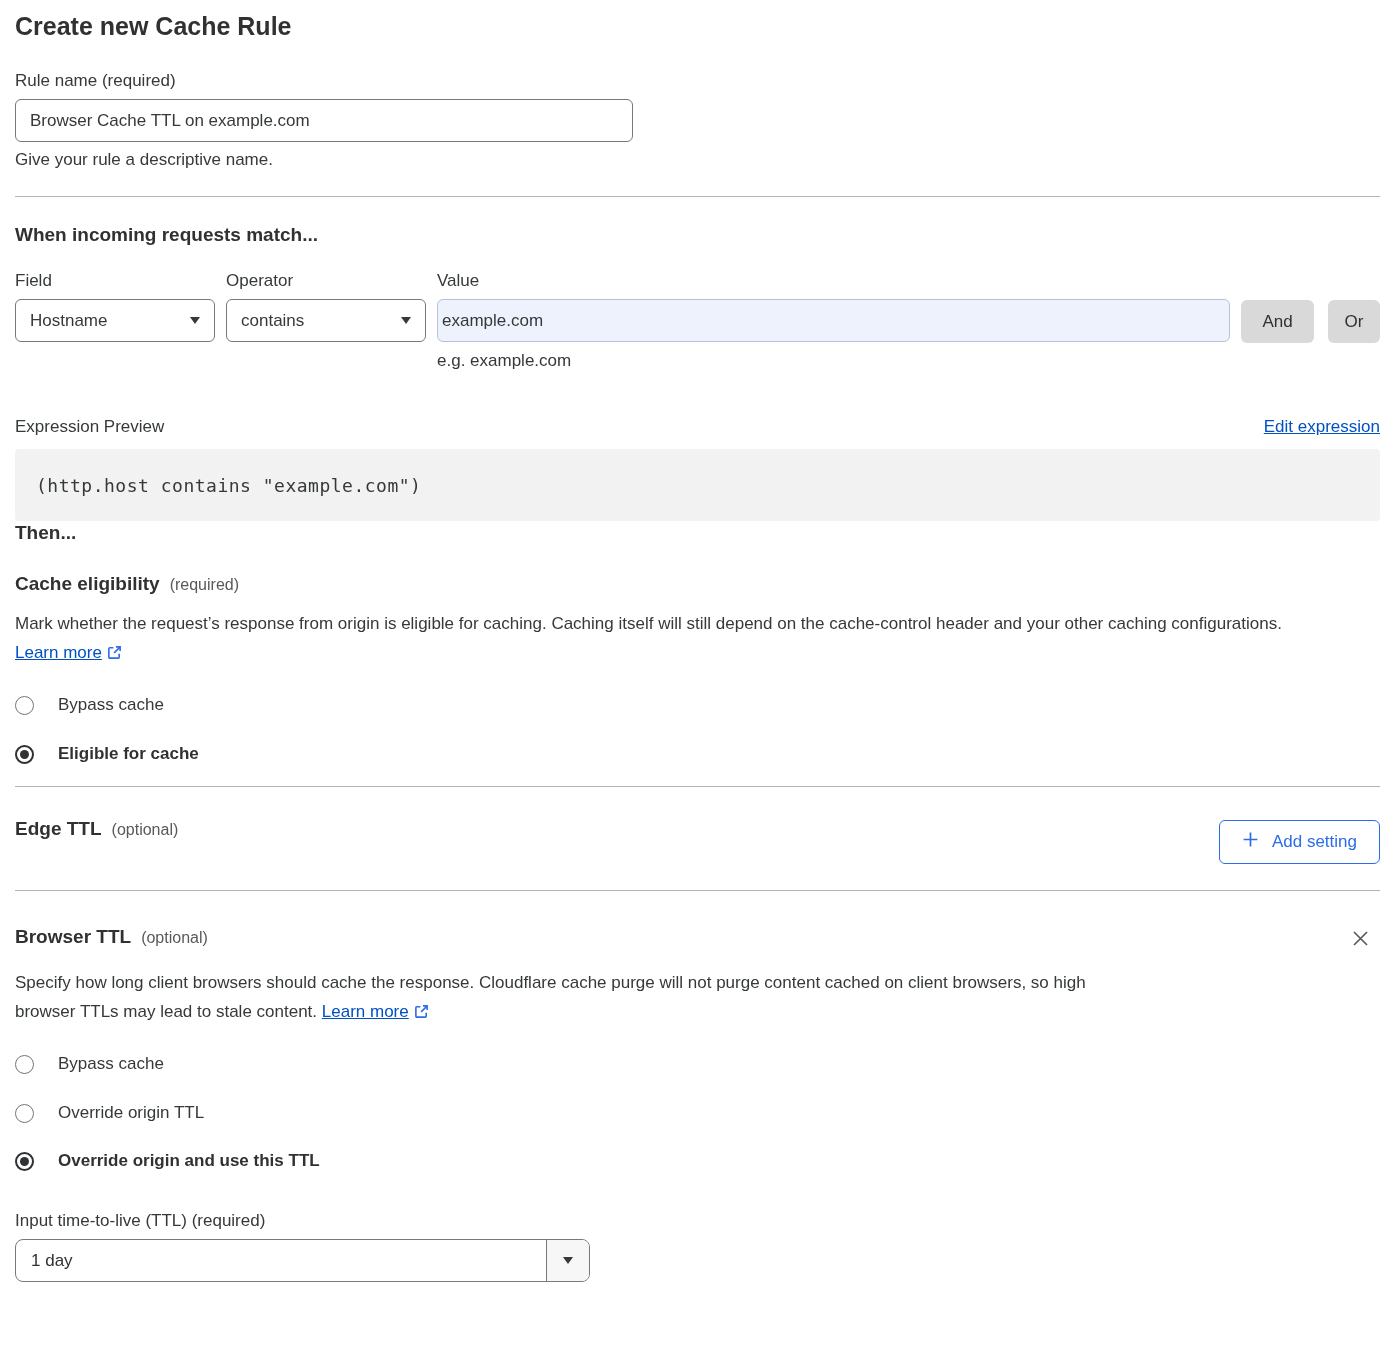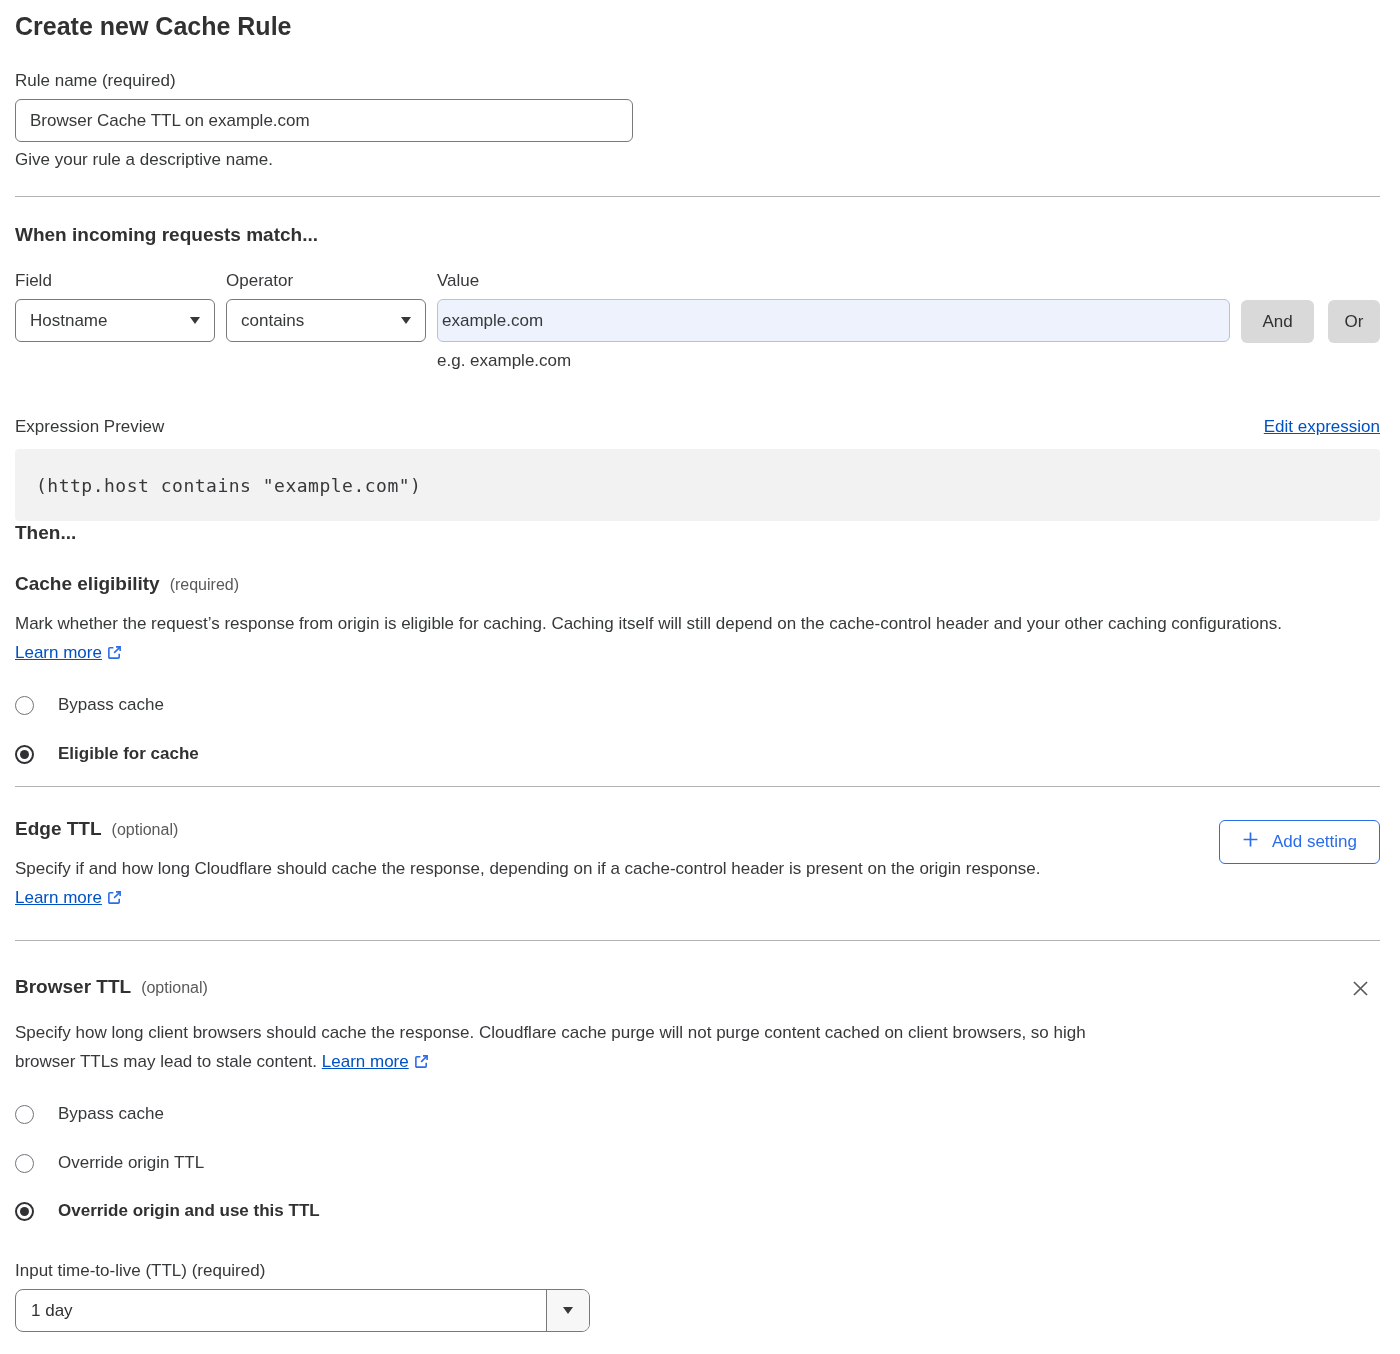--- a/index.html
+++ b/index.html
@@ -200,26 +200,20 @@
     </div>
   </section>
 
   <hr class="divider hr-2">
 
   <section class="setting-section">
     <div class="setting-left">
       <div>
         <h3>Edge TTL</h3><span class="qualifier">(optional)</span>
       </div>
-      <p class="desc desc-edge"><span>Specify if and how long Cloudflare should cache the response, depending on if a cache-control header is present on the origin response.</span>
-        <a class="link learn-more">Learn more</a><span class="ext-icon"><svg width="15" height="15" viewBox="0 0 16 16">
-              <path d="M13 9.2V13a1 1 0 0 1-1 1H3a1 1 0 0 1-1-1V4a1 1 0 0 1 1-1h3.8" fill="none" stroke="currentColor" stroke-width="1.7"></path>
-              <path d="M9.6 2H14v4.4" fill="none" stroke="currentColor" stroke-width="1.7"></path>
-              <path d="M13.8 2.2 7.6 8.4" fill="none" stroke="currentColor" stroke-width="1.7"></path>
-            </svg></span></p>
     </div>
     <button class="add-setting-btn">
       <span><svg width="17" height="17" viewBox="0 0 16 16">
             <path d="M8 1.5v13M1.5 8h13" fill="none" stroke="currentColor" stroke-width="1.6"></path>
           </svg></span>
       <span>Add setting</span>
     </button>
   </section>
 
   <hr class="divider hr-3">

